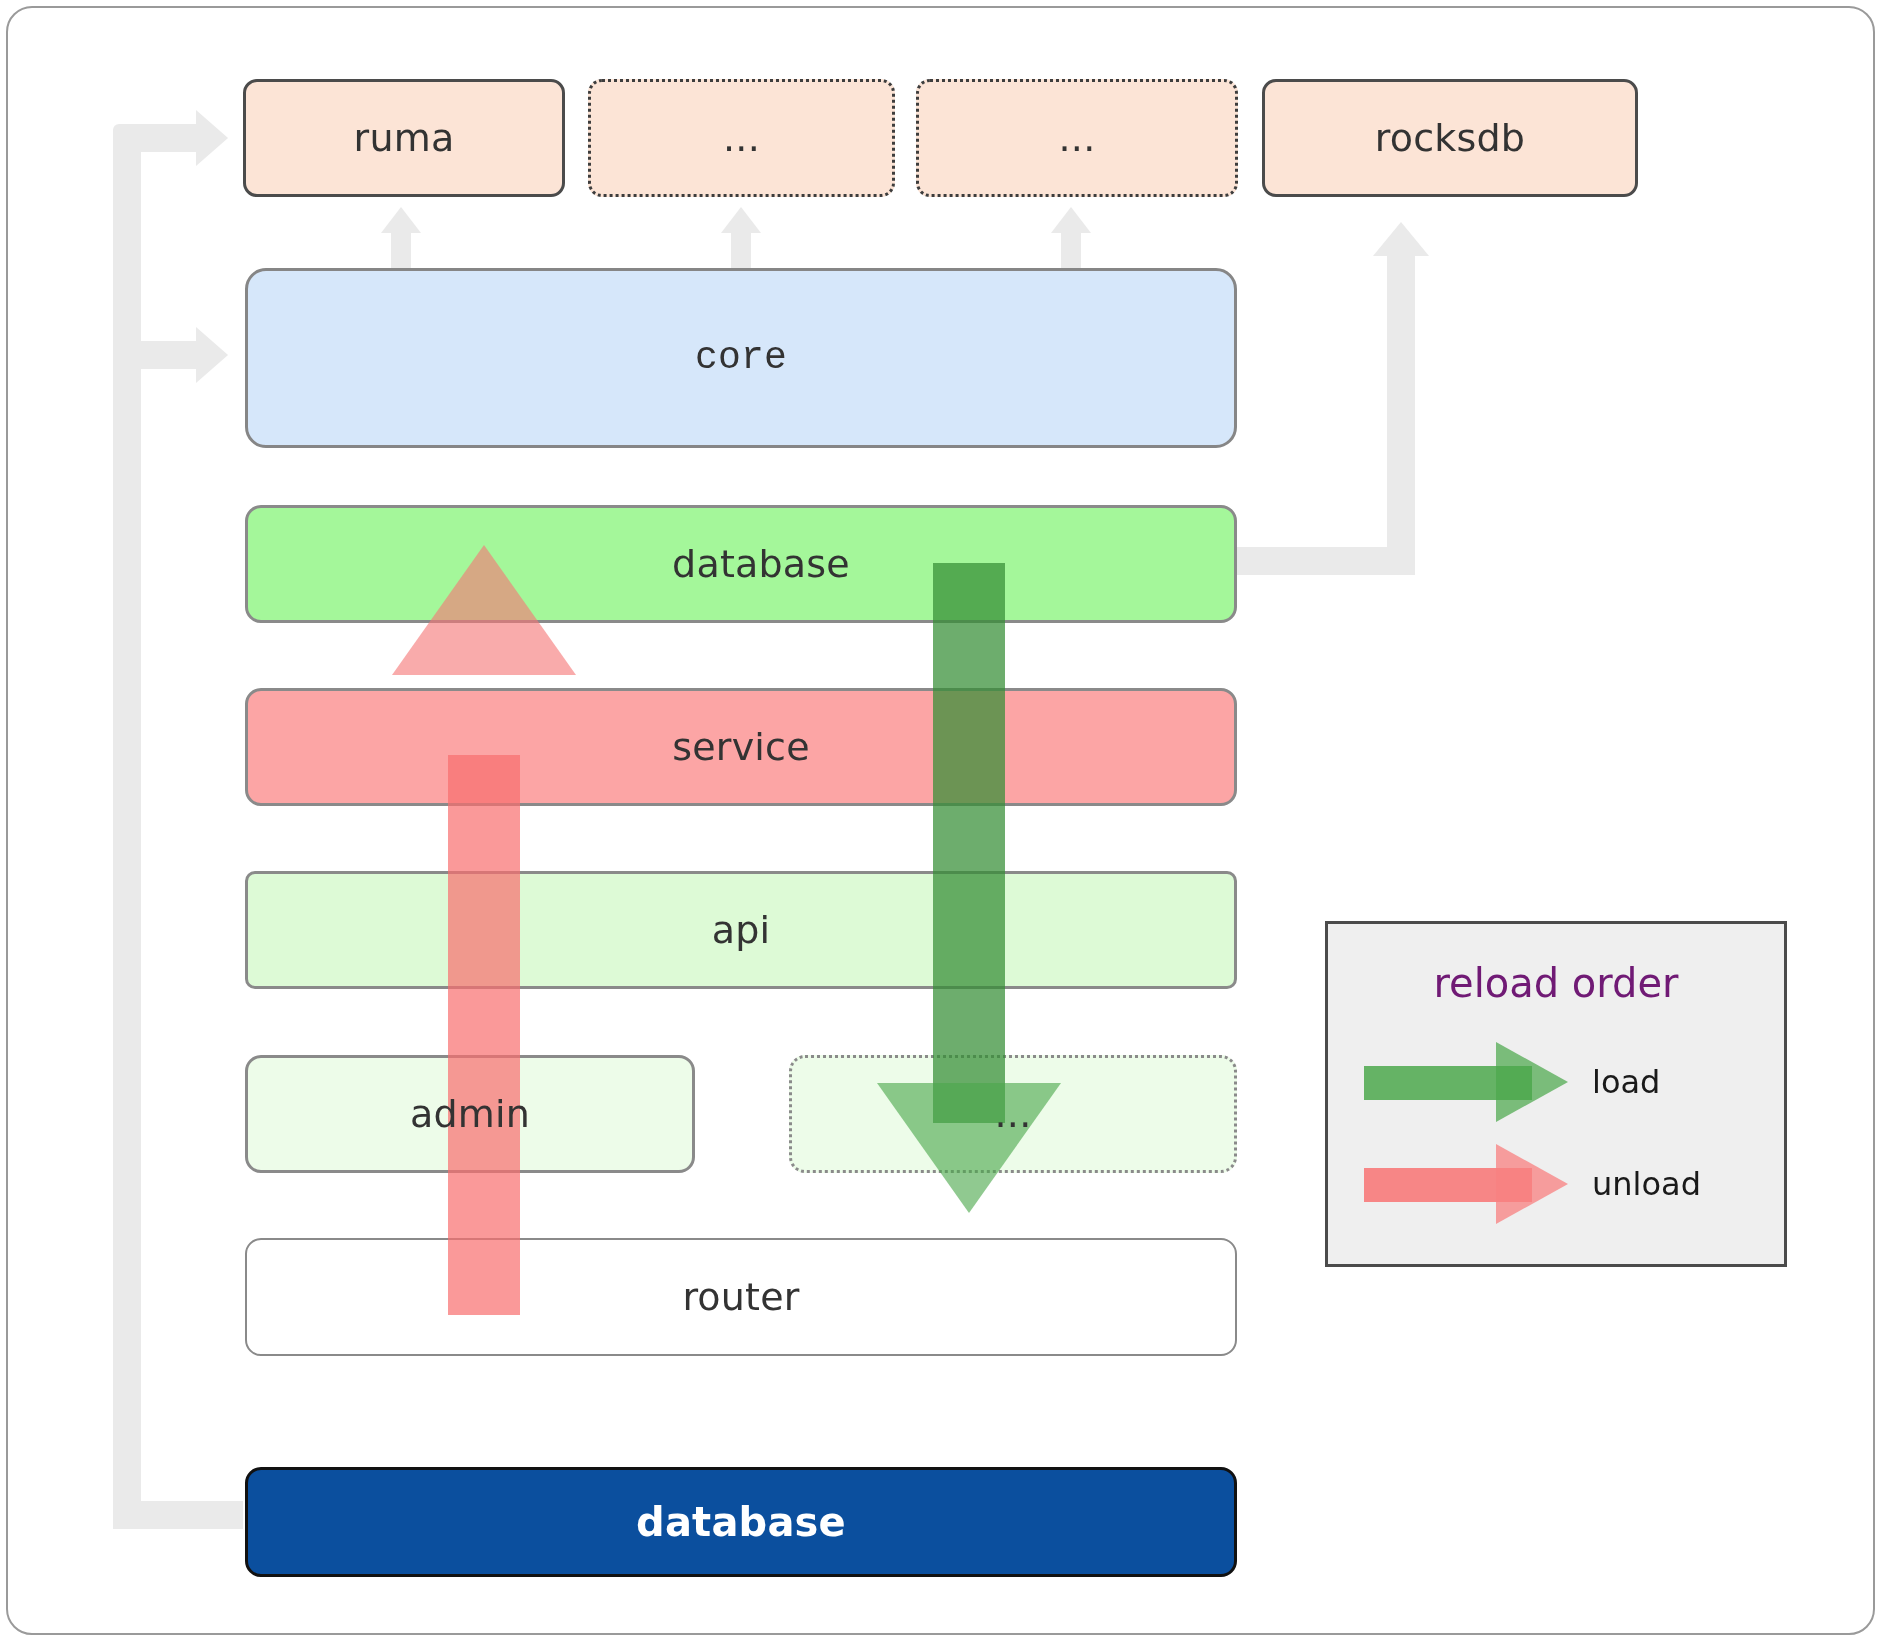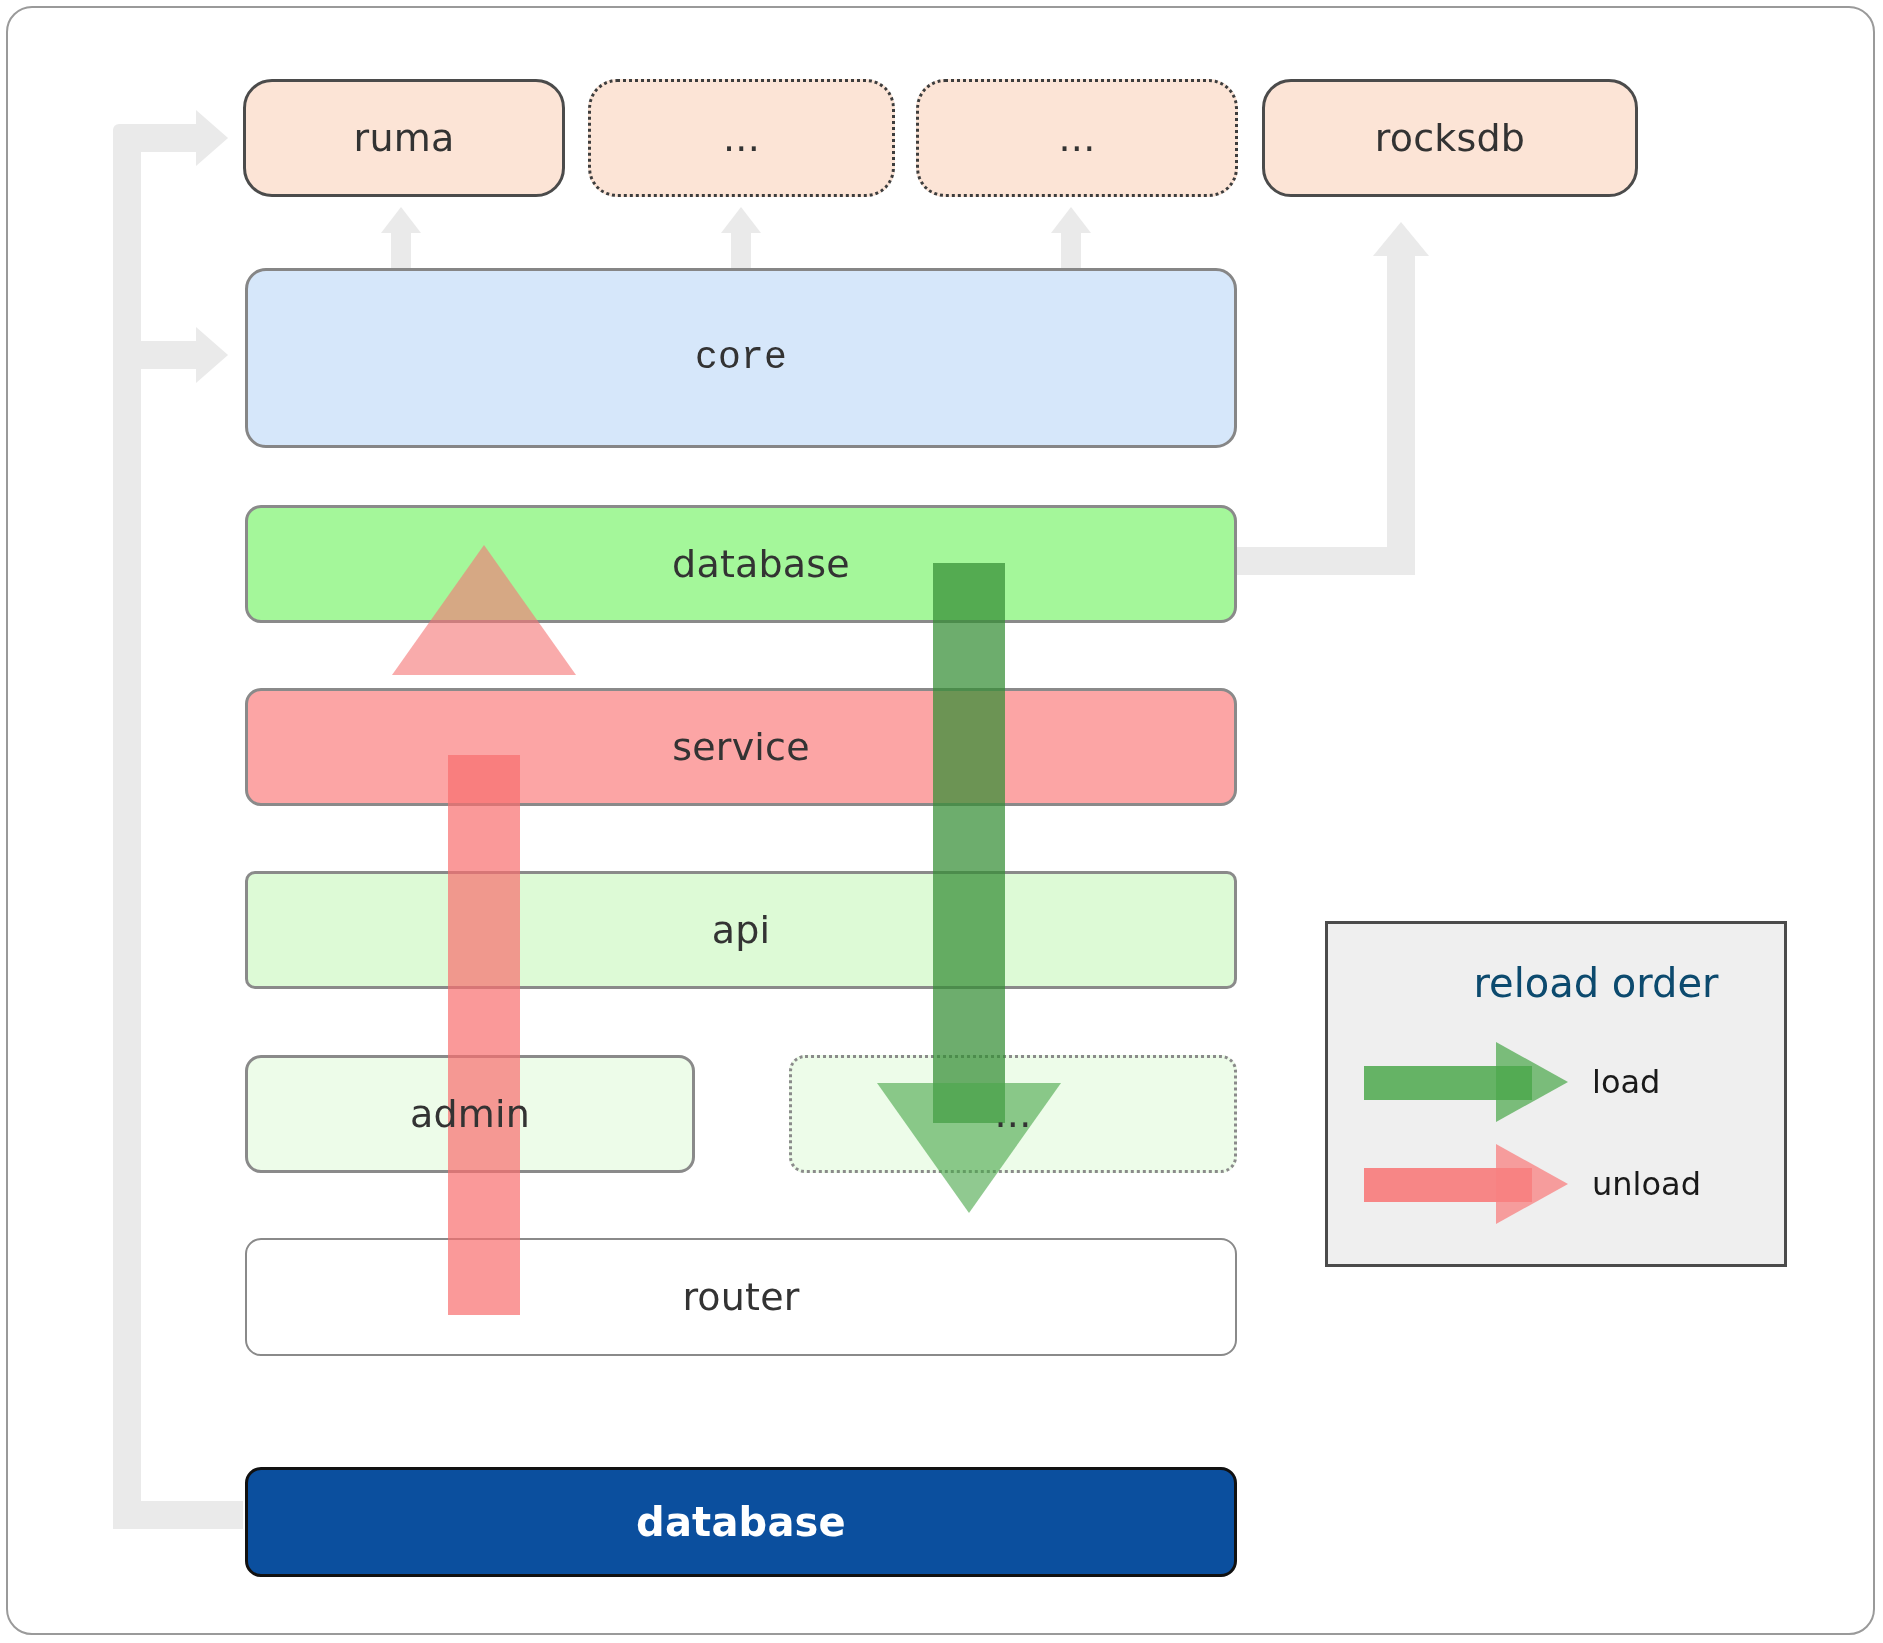--- a/index.html
+++ b/index.html
@@ -46,21 +46,21 @@
     position: relative;
     z-index: 2;
     pointer-events: none;
   }
 
   
   .dep {
     background: #fce4d6;
     border: 3px solid #4b4b4b;
     height: 118px;
-    border-radius: 29px;
+    border-radius: 14px;
   }
   .dep.dotted {
     border: 3px dotted #3d3d3d;
   }
 
   
   .core-box {
     background: #d6e7fa;
     border: 3px solid #868686;
     border-radius: 21px;
@@ -154,22 +154,21 @@
     border: 3px solid #4b4b4b;
     box-sizing: border-box;
   }
   .legend-title {
     position: absolute;
     top: 36px;
     left: 0;
     width: 100%;
     text-align: center;
     font-size: 40px;
-    color: #0c4a6e;
-    margin-left: 40px;
+    color: #701a75;
   }
   .legend-row { position: absolute; left: 36px; height: 80px; }
   .legend-row .lshaft {
     position: absolute; left: 0; top: 24px; width: 168px; height: 34px;
   }
   .legend-row .lhead {
     position: absolute; left: 132px; top: 0;
     width: 0; height: 0;
     border-top: 40px solid transparent;
     border-bottom: 40px solid transparent;

